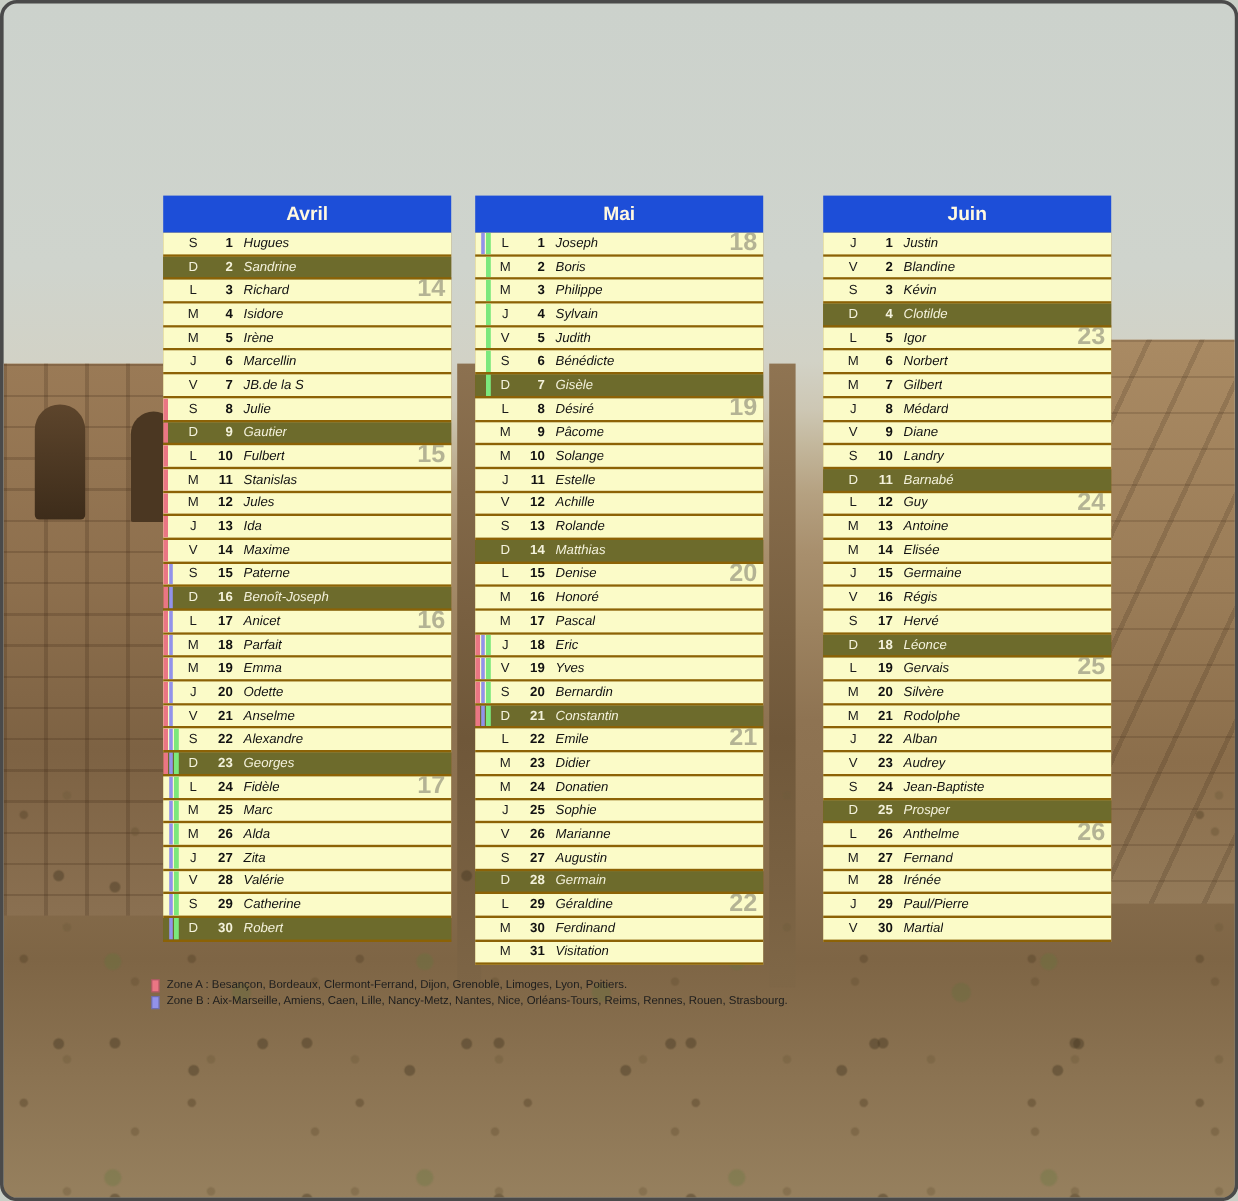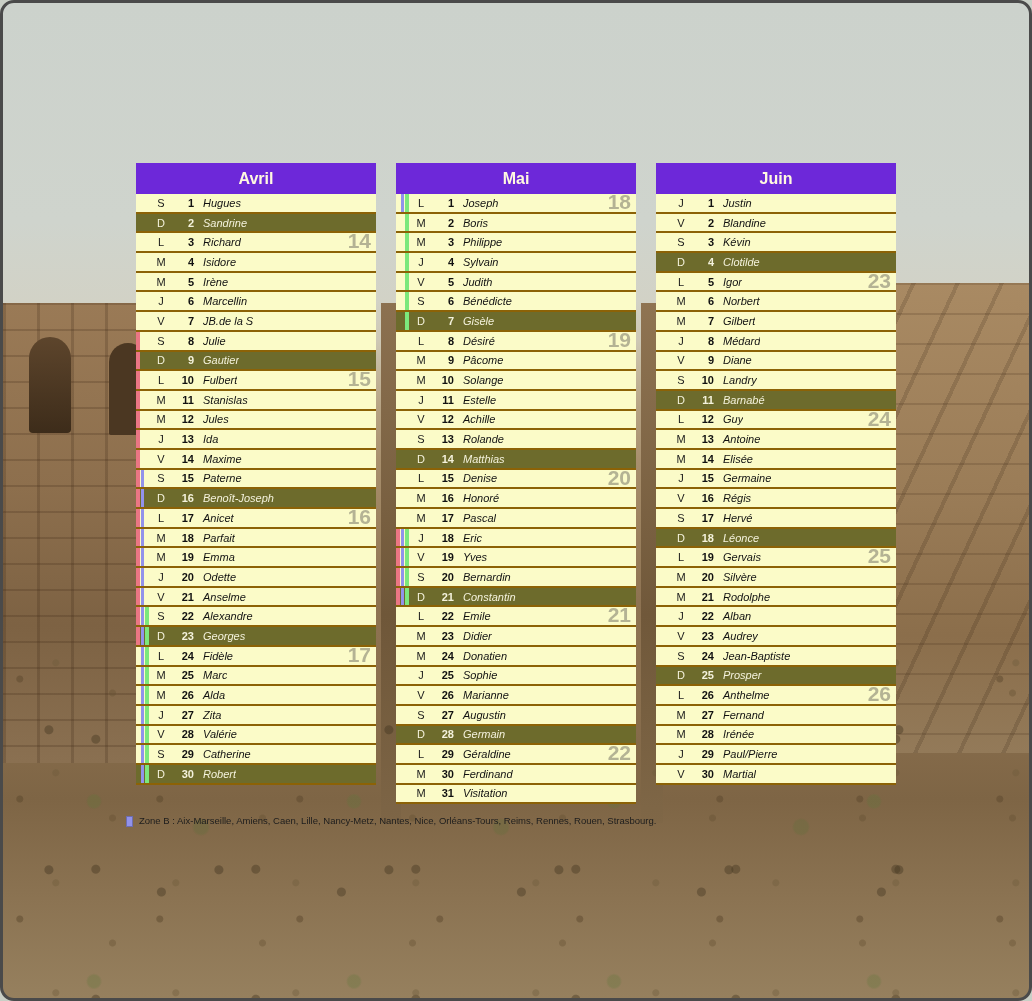--- a/index.html
+++ b/index.html
@@ -82,24 +82,24 @@
     text-align: center;
     font-size: 21px; font-weight: bold; color: #111;
     letter-spacing: .2px;
   }
   .months { position: absolute; top: 163px; left: 0; width: 1032px; }
   .month {
     position: absolute; top: 0; width: 240px;
   }
   .month[data-col="0"] { left: 136px; }
   .month[data-col="1"] { left: 396px; }
-  .month[data-col="2"] { left: 656px; }
+  .month[data-col="2"] { left: 686px; }
   .month-header {
     height: 31px; line-height: 31px;
-    background: #6d28d9;
+    background: #1d4ed8;
     color: #fff8e0; font-weight: bold; font-size: 16px;
     text-align: center;
   }
   .days { background: #8c6206; padding: 0; }
   .day {
     position: relative;
     height: 19.7px;
     display: flex; align-items: center;
     background: #fbfbc8;
     border-bottom: 2px solid #8c6206;
@@ -1121,20 +1121,24 @@
               <span class="dow">V</span>
               <span class="num">30</span>
               <span class="saint">Martial</span>
             </div>
           </div>
         </div>
       </div>
 
     <div id="legend">
         <div class="legend-row">
+          <span class="legend-swatch" style="background: rgb(234, 118, 132);"></span>
+          <span class="legend-text">Zone A : Besançon, Bordeaux, Clermont-Ferrand, Dijon, Grenoble, Limoges, Lyon, Poitiers.</span>
+        </div>
+        <div class="legend-row">
           <span class="legend-swatch" style="background: rgb(146, 146, 234);"></span>
           <span class="legend-text">Zone B : Aix-Marseille, Amiens, Caen, Lille, Nancy-Metz, Nantes, Nice, Orléans-Tours, Reims, Rennes, Rouen, Strasbourg.</span>
         </div>
       </div>
 
 
   </div>
 </div>
 
 </body></html>

